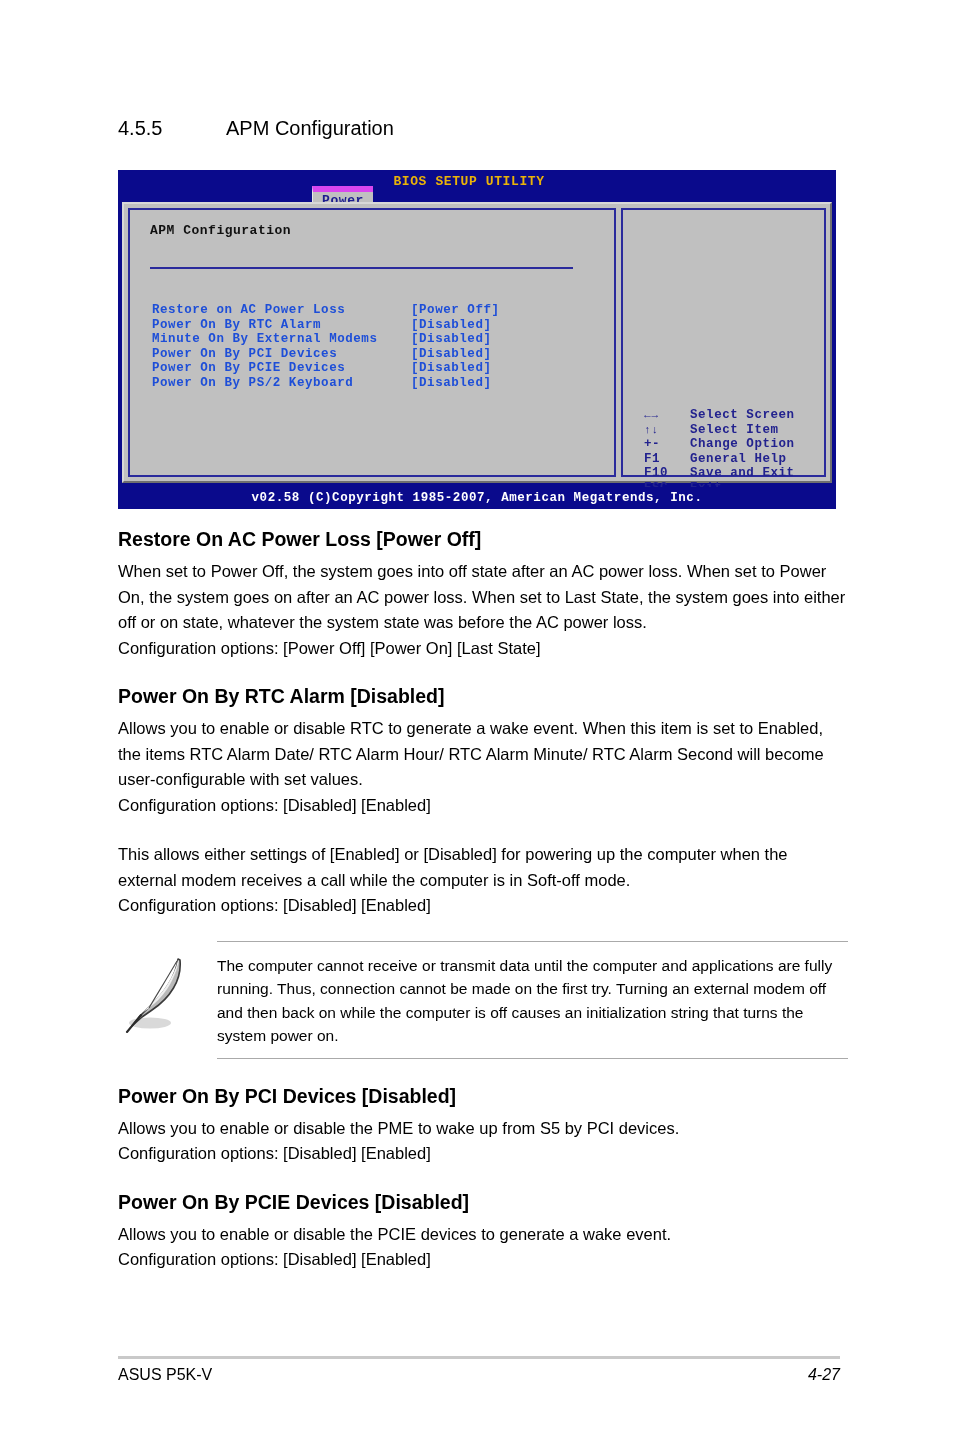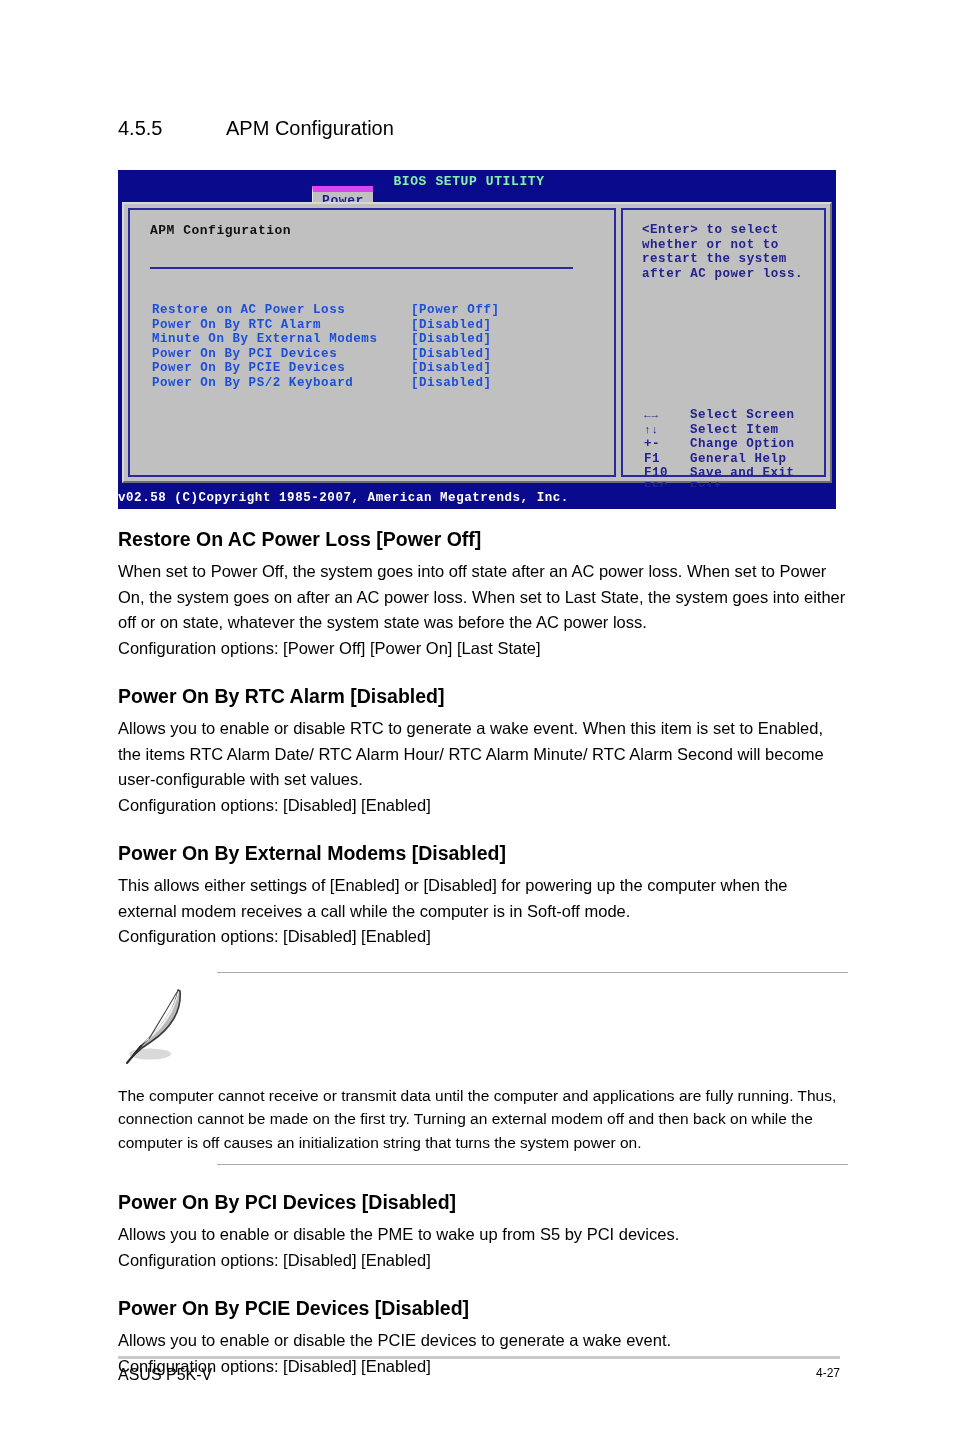--- a/index.html
+++ b/index.html
@@ -41,21 +41,21 @@
   .bios-titlebar {
     position: relative;
     height: 32px;
     background: #0a0a8c;
   }
   .bios-title {
     position: absolute;
     left: 0; right: 16px;
     top: 4px;
     text-align: center;
-    color: #86efac;
+    color: #eab308;
     font-family: "Liberation Mono", monospace;
     font-weight: bold;
     font-size: 13px;
     letter-spacing: 0.6px;
   }
   .bios-tab {
     position: absolute;
     left: 194px;
     top: 16px;
     padding: 1px 9px 2px 9px;
@@ -187,20 +187,21 @@
     left: 0;
     bottom: 0;
     width: 100%;
     height: 22px;
     background: #0a0a8c;
     color: #ffffff;
     font-family: "Liberation Mono", monospace;
     font-weight: bold;
     font-size: 12.5px;
     letter-spacing: 0.55px;
+    text-align: center;
     line-height: 22px;
   }
 
   
   .content {
     position: absolute;
     left: 118px;
     top: 528px;
     width: 730px;
   }
@@ -226,21 +227,20 @@
   }
   .note-line {
     height: 1px;
     background: #aaaaaa;
     margin-left: 99px;
     width: 631px;
   }
   .note-inner {
     display: flex;
     padding: 12px 0 10px 0;
-    flex-direction: column;
   }
   .note-icon {
     width: 99px;
     flex: 0 0 99px;
     position: relative;
   }
   .note-text {
     font-size: 15.5px;
     line-height: 23.5px;
   }
@@ -257,23 +257,24 @@
   .foot-left {
     position: absolute;
     left: 118px;
     top: 1366px;
     font-size: 16px;
   }
   .foot-right {
     position: absolute;
     left: 840px;
     top: 1366px;
-    font-size: 12px;
+    font-size: 16px;
     transform: translateX(-100%);
     white-space: nowrap;
+    font-style: italic;
   }
 </style>
 </head>
 <body>
 
 <div class="page-heading">
   <span class="num">4.5.5</span><span>APM Configuration</span>
 </div>
 
 <div class="bios-window">
@@ -311,26 +312,20 @@
           <span class="val">[Disabled]</span>
         </div>
         <div class="bios-item">
           <span class="lbl">Power On By PS/2 Keyboard</span>
           <span class="val">[Disabled]</span>
         </div>
       </div>
     </div>
 
     <div class="bios-right">
-      <div class="bios-help">
-        <div>&lt;Enter&gt; to select</div>
-        <div>whether or not to</div>
-        <div>restart the system</div>
-        <div>after AC power loss.</div>
-      </div>
 
       <div class="bios-legend">
         <div class="legend-row">
           <span class="key arrows">←→</span>
           <span class="desc">Select Screen</span>
         </div>
         <div class="legend-row">
           <span class="key arrows">↑↓</span>
           <span class="desc">Select Item</span>
         </div>
@@ -365,21 +360,20 @@
     <p class="body">Configuration options: [Power Off] [Power On] [Last State]</p>
   </div>
 
   <div class="block">
     <h3 class="sec-head">Power On By RTC Alarm [Disabled]</h3>
     <p class="body">Allows you to enable or disable RTC to generate a wake event. When this item is set to Enabled, the items RTC Alarm Date/ RTC Alarm Hour/ RTC Alarm Minute/ RTC Alarm Second will become user-configurable with set values.</p>
     <p class="body">Configuration options: [Disabled] [Enabled]</p>
   </div>
 
   <div class="block tight">
-    <h3 class="sec-head">Power On By External Modems [Disabled]</h3>
     <p class="body">This allows either settings of [Enabled] or [Disabled] for powering up the computer when the external modem receives a call while the computer is in Soft-off mode.</p>
     <p class="body">Configuration options: [Disabled] [Enabled]</p>
   </div>
 
   <div class="note">
     <div class="note-line"></div>
     <div class="note-inner">
       <div class="note-icon">
         <svg width="78" height="82" viewBox="0 0 78 82" aria-hidden="true">
           <ellipse cx="32" cy="69" rx="21" ry="5.5" fill="#d9d9d9"></ellipse>

